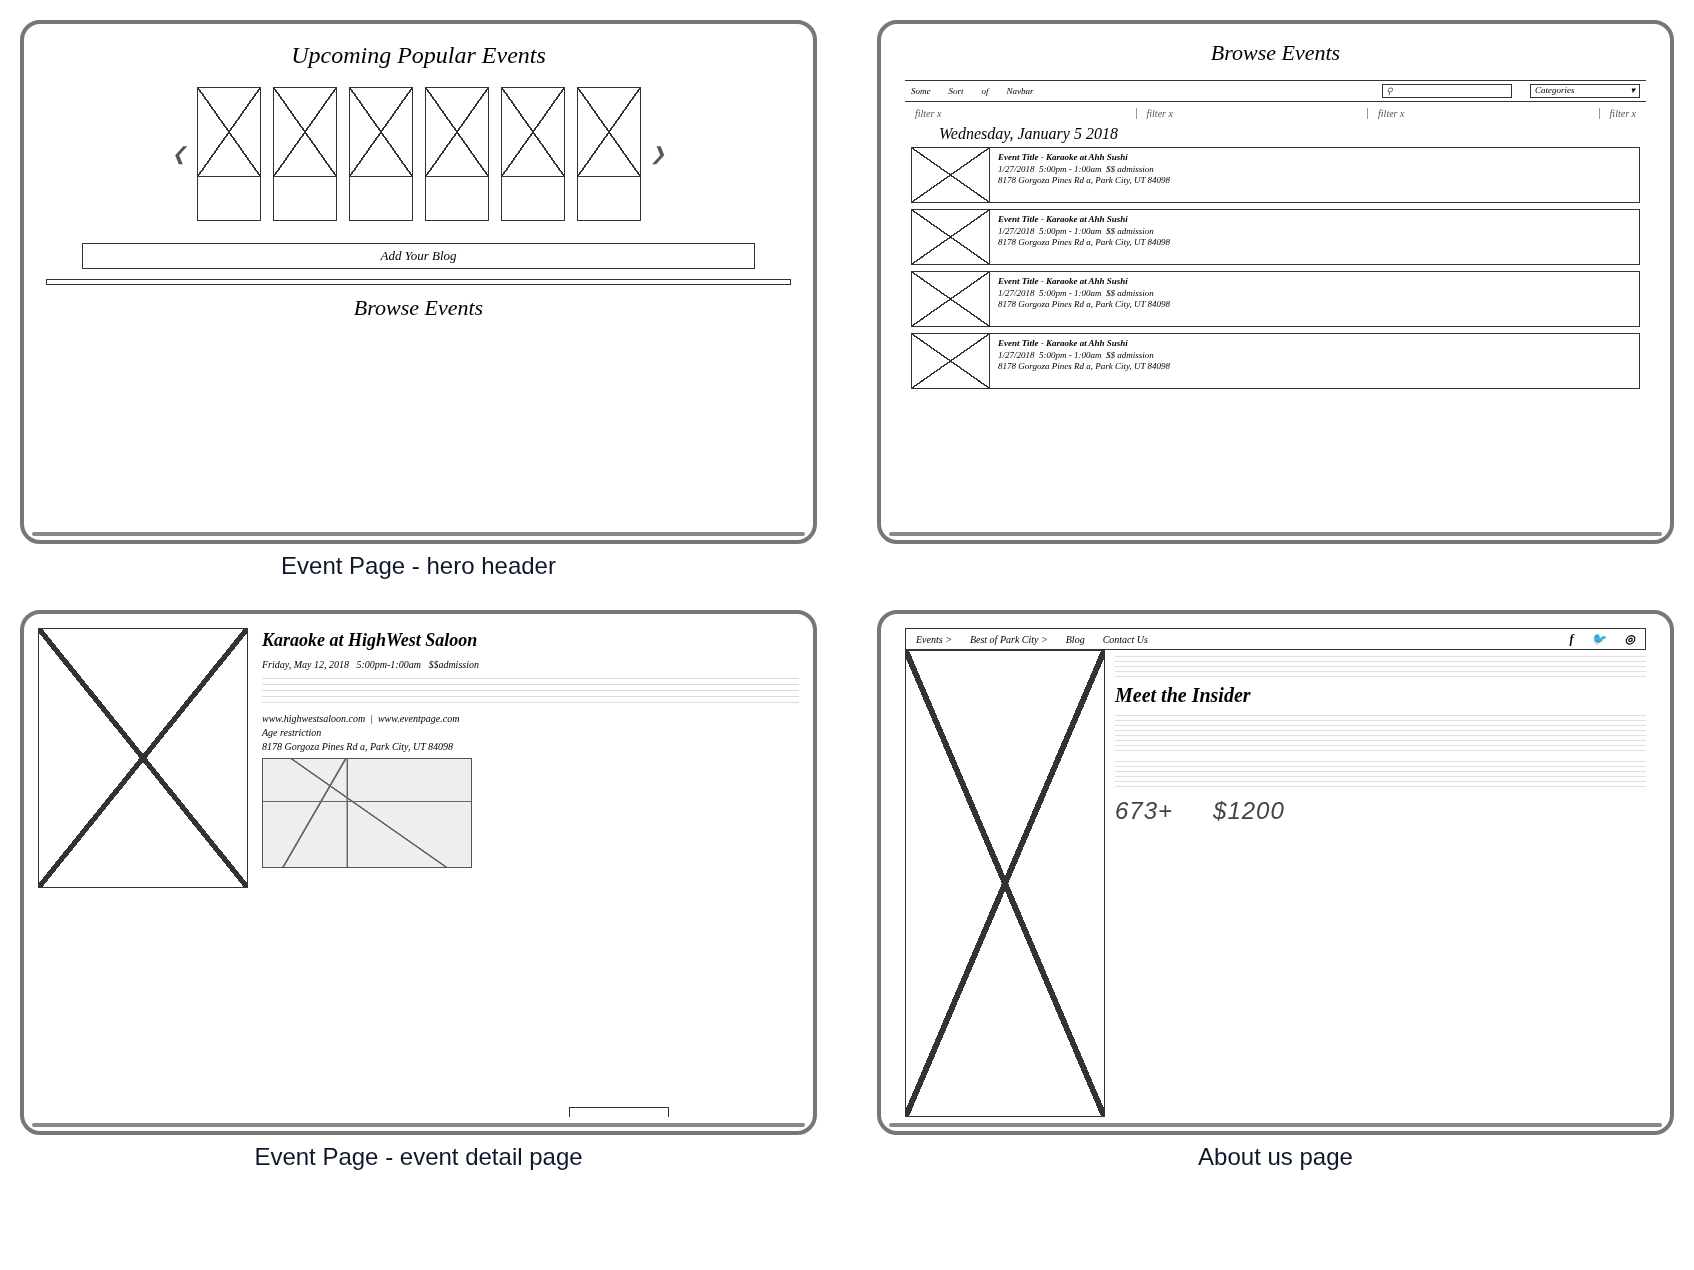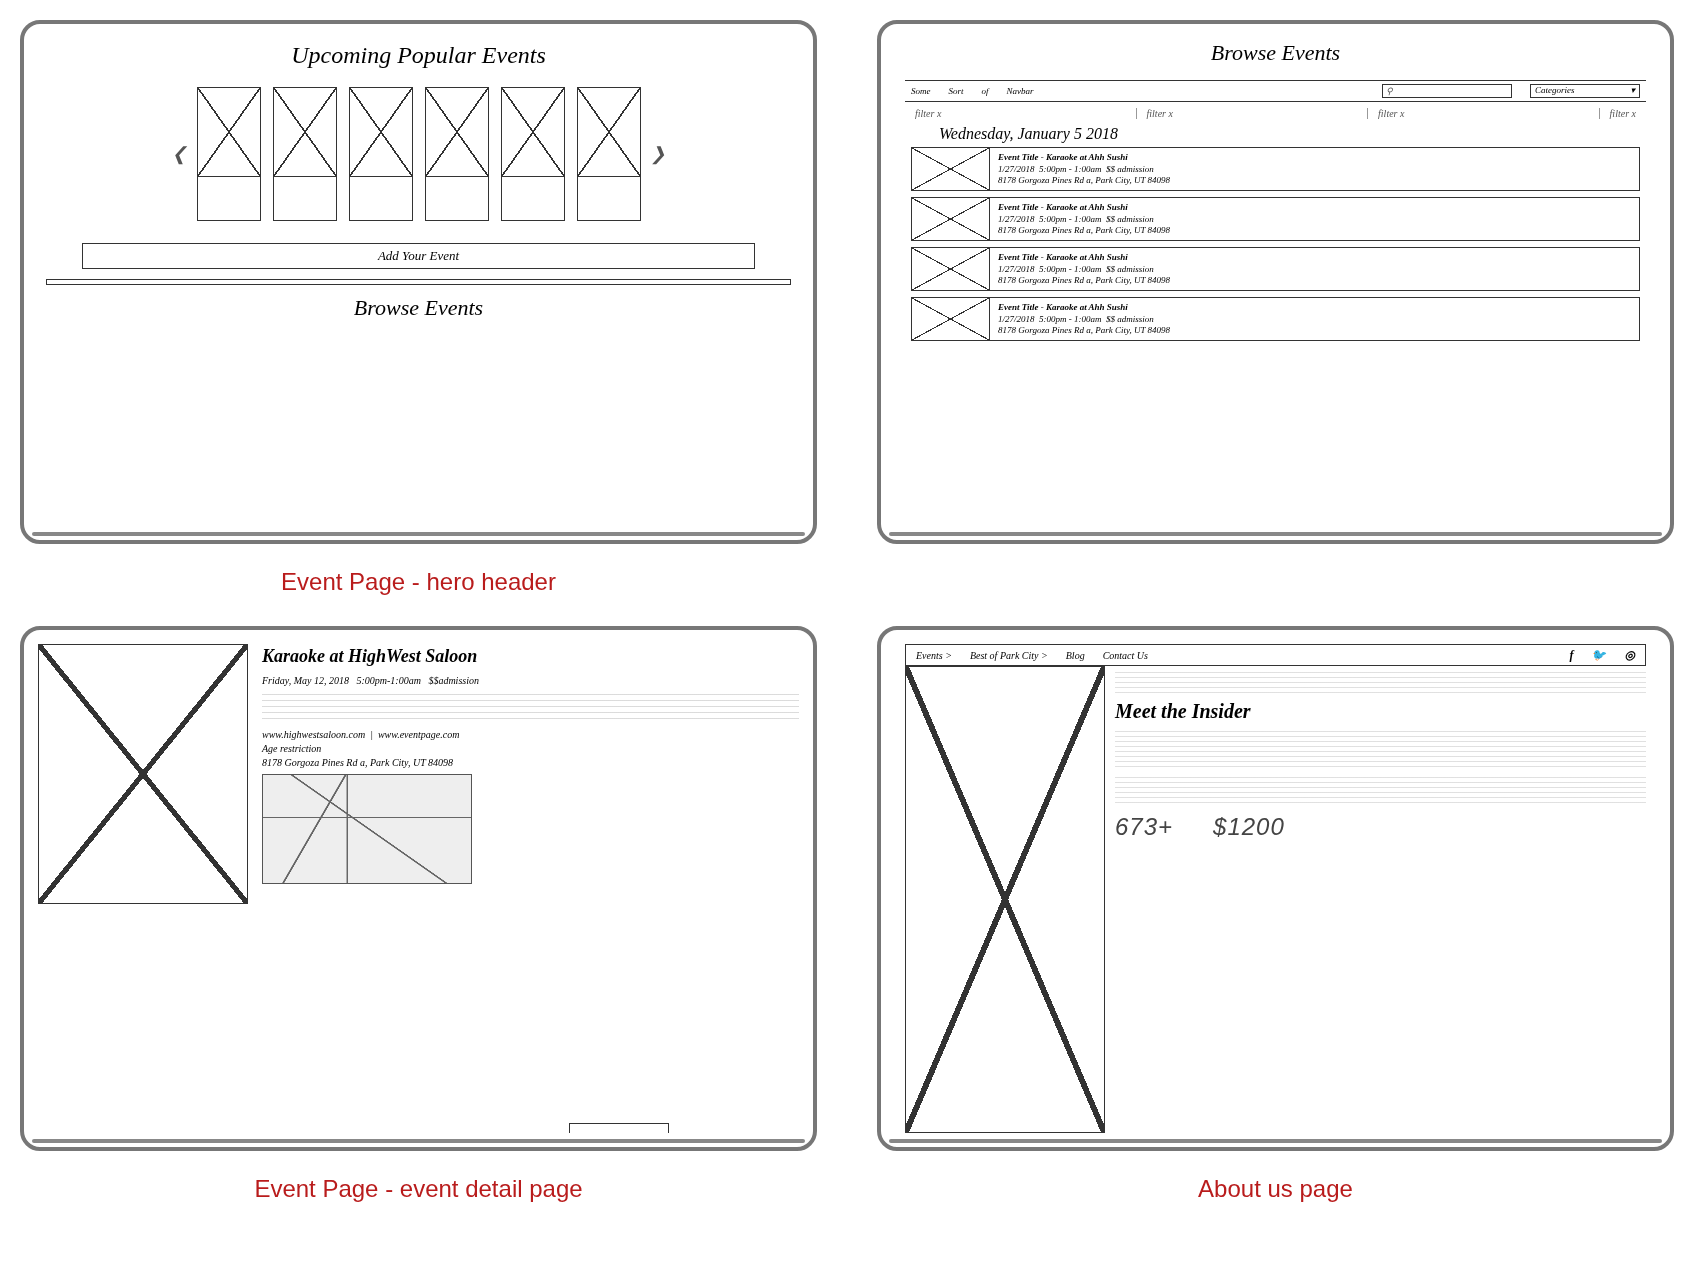--- a/index.html
+++ b/index.html
@@ -31,23 +31,23 @@
     background: #fff;
   }
   .panel-inner {
     width: 100%;
     height: 100%;
     overflow: hidden;
     position: relative;
     font-style: italic;
   }
   .caption {
-    margin-top: 24px;
+    margin-top: 8px;
     font-size: 24px;
-    color: #b91c1c;
+    color: #0f172a;
     text-align: center;
   }
   .hand {
     font-family: "Comic Sans MS", "Segoe Script", cursive;
   }
   .strikebar {
     position: absolute;
     bottom: 4px;
     left: 8px; right: 8px;
     height: 4px;
@@ -104,21 +104,21 @@
     display:flex; align-items:flex-start; justify-content:space-between;
     padding: 0 4px; font-size:9px;
   }
   .p2-filters {
     display:flex; gap:12px; justify-content:space-between;
     margin: 6px 20px 0; font-size: 10px; color:#555;
   }
   .p2-filters span + span { border-left:1px solid #999; padding-left:10px; }
   .p2-date { margin: 6px 0 4px 44px; font-size: 16px; }
   .p2-list { margin: 0 16px; display:flex; flex-direction:column; gap:6px; }
-  .p2-row { border:1px solid #333; display:flex; height:44px; }
+  .p2-row { border:1px solid #333; display:flex; height:56px; }
   .p2-row .phx { width:78px; border:none; border-right:1px solid #333; }
   .p2-row .meta { padding:4px 8px; font-size:9px; line-height:1.3; }
   .p2-row .meta .t { font-weight:bold; }
 
   
   .p3-top { display:flex; gap:14px; }
   .p3-top .phx { width: 210px; height: 260px; flex-shrink:0; }
   .p3-right { flex:1; font-size:10px; line-height:1.4; }
   .p3-right h2 { font-size:18px; margin-bottom:4px; }
   .p3-meta { margin-bottom:6px; }
@@ -196,21 +196,21 @@
               </div>
             <div>
                 <div class="p1-card">
                   <div class="phx"></div>
                   <div class="body"></div>
                 </div>
               </div>
           </div>
           <div class="p1-arrow">❯</div>
         </div>
-        <div class="p1-add hand">Add Your Event</div>
+        <div class="p1-add hand">Add Your Blog</div>
         <div class="p1-bar"></div>
         <div class="p1-browse hand">Browse Events</div>
       </div>
       <div class="strikebar"></div>
     </div>
     <div class="caption">Event Page - hero header</div>
   </div>
 
   <div class="panel-wrap">
     <div class="panel">

